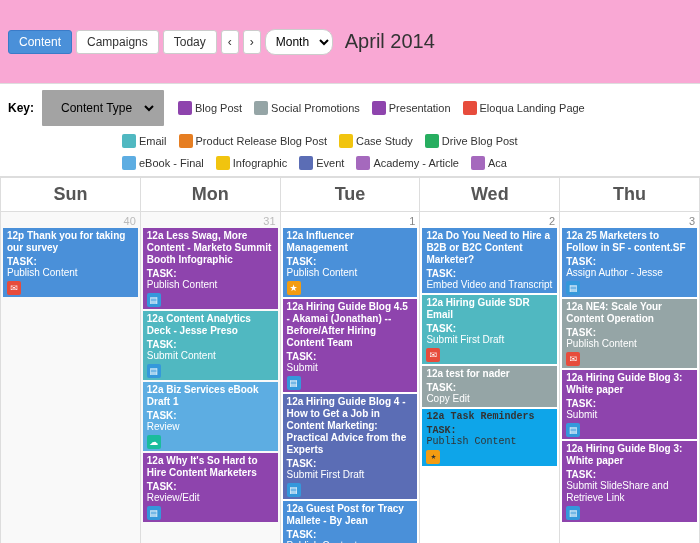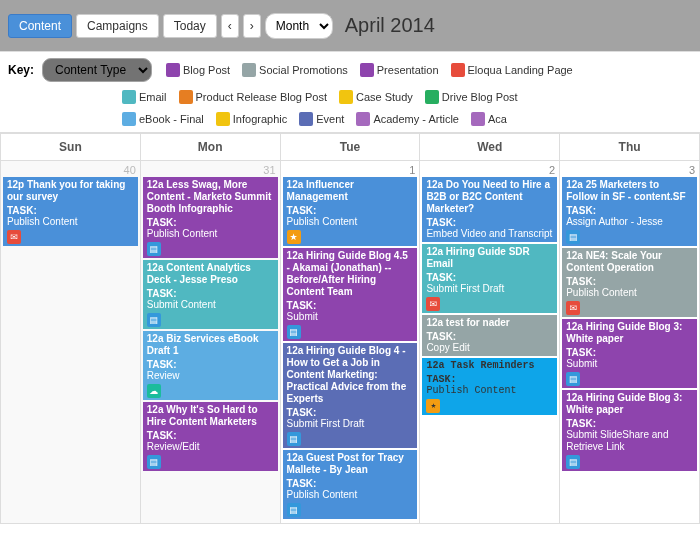--- a/index.html
+++ b/index.html
@@ -2,24 +2,24 @@
 <html><head>
   <meta charset="utf-8">
   <style>
     * { box-sizing: border-box; margin: 0; padding: 0; }
     body { font-family: Arial, Helvetica, sans-serif; font-size: 11px; background: #fff; width: 700px; overflow-x: hidden; }
 
     
     .toolbar {
       display: flex;
       align-items: center;
-      padding: 6px 8px;
+      padding: 22px 8px;
       border-bottom: 1px solid #ddd;
       gap: 4px;
-      background: #a3a3a3;
+      background: #f9a8d4;
     }
     .toolbar-btn {
       padding: 4px 10px;
       border: 1px solid #ccc;
       border-radius: 3px;
       background: #fff;
       cursor: pointer;
       font-size: 12px;
       color: #333;
     }
@@ -72,24 +72,24 @@
       gap: 4px;
       background: #fff;
     }
     .legend-key-label {
       font-weight: bold;
       font-size: 12px;
       margin-right: 4px;
     }
     .legend-dropdown {
       padding: 3px 8px;
-      border: 1px solid #a3a3a3;
-      border-radius: 9px;
-      font-size: 12px;
-      background: #737373;
+      border: 7px solid #a3a3a3;
+      border-radius: 1px;
+      font-size: 12px;
+      background: #a3a3a3;
       cursor: pointer;
       margin-right: 10px;
     }
     .legend-item {
       display: flex;
       align-items: center;
       gap: 3px;
       margin-right: 8px;
       font-size: 11px;
       color: #333;
@@ -103,21 +103,21 @@
 
     
     .calendar {
       width: 100%;
       border-collapse: collapse;
     }
     .calendar th {
       background: #fff;
       text-align: center;
       padding: 6px 4px;
-      font-size: 12px;
+      font-size: 18px;
       font-weight: bold;
       color: #555;
       border: 1px solid #ddd;
     }
     .calendar td {
       vertical-align: top;
       border: 1px solid #ddd;
       padding: 2px;
       width: 100px;
       min-height: 80px;

